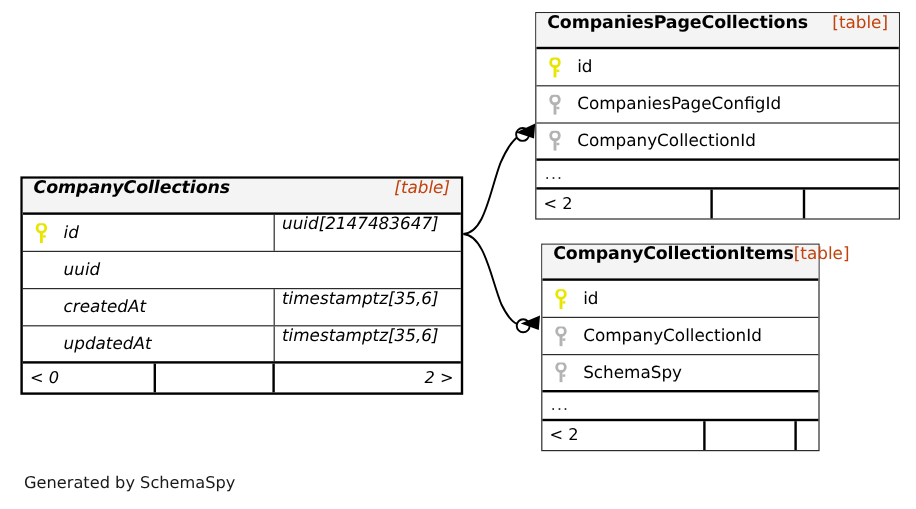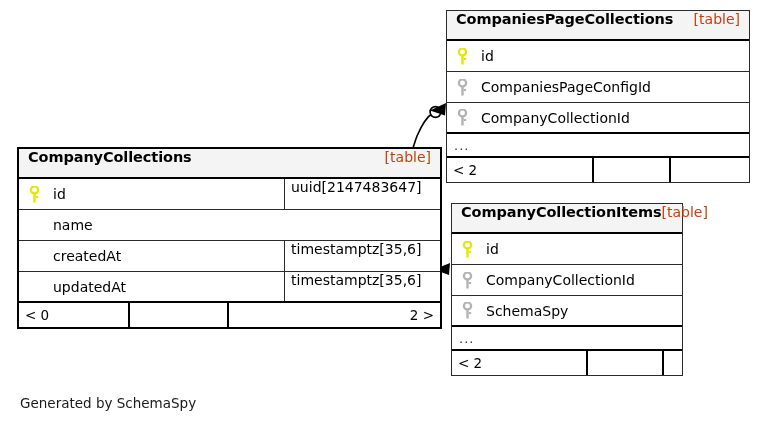--- a/index.html
+++ b/index.html
@@ -284,21 +284,21 @@
 
     <div class="ellipsis-row">...</div>
 
     <div class="entity-footer">
       <div class="footer-cell" style="width:134px;">&lt; 2</div>
       <div class="footer-cell divider" style="width:76px;"></div>
       <div class="footer-cell divider align-right" style="flex:1 1 auto;"></div>
     </div>
   </div>
 
-  <div class="entity main-entity" id="entity-company-collections" style="left:17px; top:147px; width:425px;">
+  <div class="entity main-entity" id="entity-company-collections" style="left:17px; top:147px; width:369px;font-style:italic;">
 
     <div class="entity-header">
       <span class="entity-title">CompanyCollections</span>
       <span class="entity-tag">[table]</span>
     </div>
 
     <div class="col-row">
       <div class="col-name-cell">
         <span class="key-slot">
           <svg width="11" height="17" viewBox="0 0 11 17">
@@ -310,21 +310,21 @@
         <span class="col-label">id</span>
       </div>
       <div class="col-type-cell" style="width:156px;">
         <span class="col-type-label">uuid[2147483647]</span>
       </div>
     </div>
 
     <div class="col-row">
       <div class="col-name-cell">
         <span class="key-slot no-key"></span>
-        <span class="col-label">name</span>
+        <span class="col-label">uuid</span>
       </div>
     </div>
 
     <div class="col-row">
       <div class="col-name-cell">
         <span class="key-slot no-key"></span>
         <span class="col-label">createdAt</span>
       </div>
       <div class="col-type-cell" style="width:156px;">
         <span class="col-type-label">timestamptz[35,6]</span>

